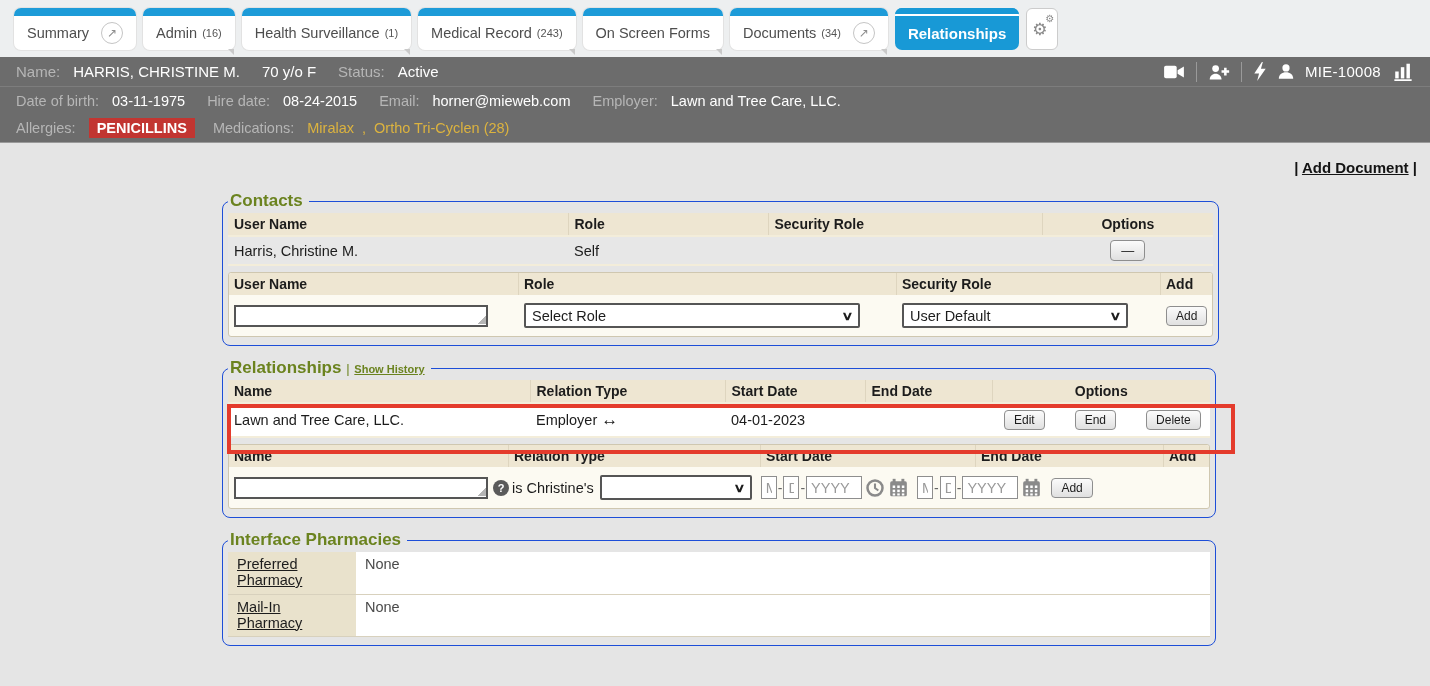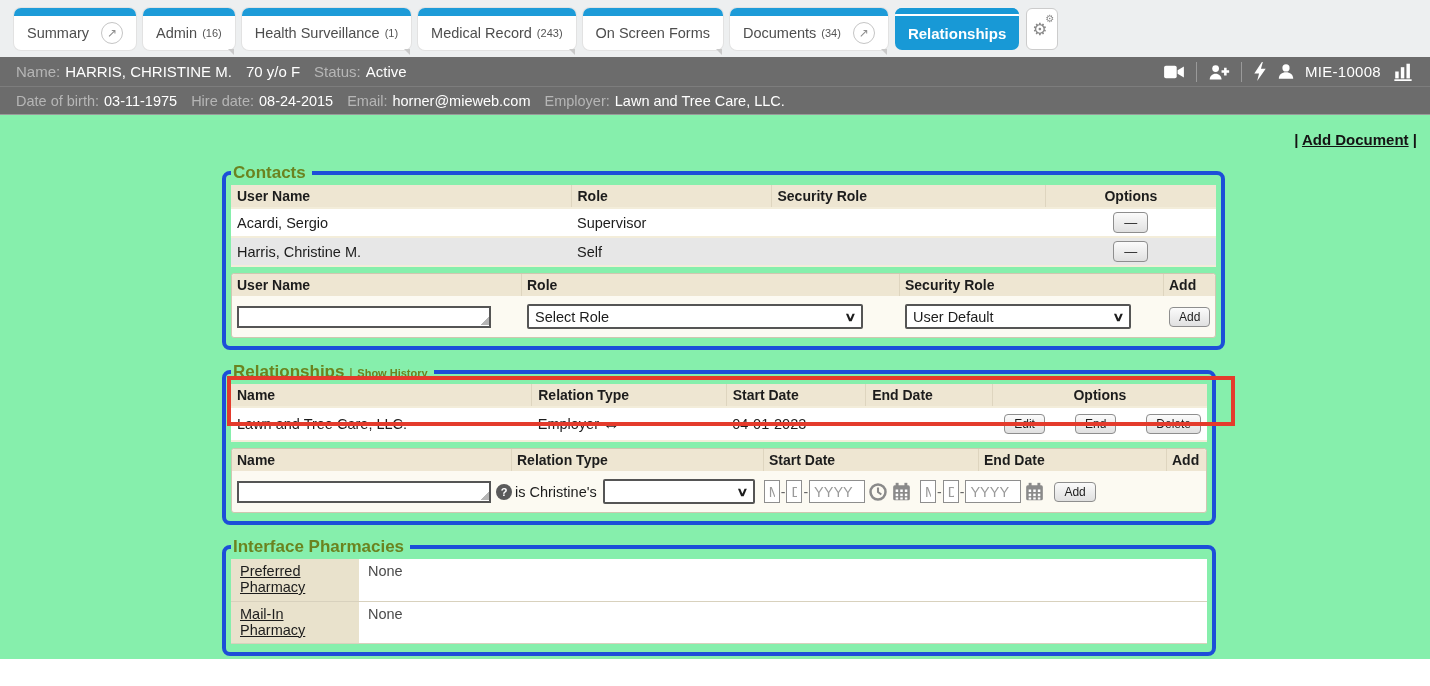--- a/index.html
+++ b/index.html
@@ -26,40 +26,40 @@
             color:#8e8e8e; font-size:12px; background:#fff; margin-left:7px; flex:none; }
   .tab.active { background:#1899d6; box-shadow:none; }
   .tab.active .strip { background:#1899d6; border-bottom:2px solid #fff; }
   .tab.active .tbody { color:#fff; font-weight:bold; font-size:15px; }
   .gearbtn { height:42px; width:32px; border:1px solid #ccc; border-radius:6px;
              background:#fff; position:relative; color:#8a8a8a; cursor:pointer; }
   .gear-main { position:absolute; left:5px; top:10px; font-size:17px; }
   .gear-small { position:absolute; right:3px; top:4px; font-size:10px; }
   
   .banner { background:#6c6c6c; color:#fff; border-bottom:1px solid #9a9a9a; }
-  .b-row { display:flex; align-items:center; padding:12px 16px; }
+  .b-row { display:flex; align-items:center; padding:12px 16px;gap:8px; }
   .b-row1 { height:29px; font-size:15px; }
   .b-row2 { height:28px; font-size:14.5px; border-top:1px solid #7d7d7d; }
   .b-row3 { height:28px; font-size:14.5px; }
   .lbl { color:#b6b6b6; margin-right:5px; }
   .gap14 { margin-left:14px; }
   .b-icons { margin-left:auto; display:flex; align-items:center; gap:11px; }
   .vdiv { width:1px; height:20px; background:#9a9a9a; }
   .bicon svg { display:block; }
   .pid { font-size:15px; letter-spacing:.3px; }
   .allergy { background:#c23531; color:#fff; font-weight:bold; padding:2px 8px;
              margin-right:10px; font-size:14.5px; }
   .meds { color:#dcb33f; }
   
-  .content { position:relative; background:#86efac; height:544px; }
+  .content { position:relative; background:#e5e5e5; height:544px; }
   .adddoc { position:absolute; top:16px; right:13px; font-size:15px;
             font-weight:bold; color:#141414; }
   .adddoc a { color:#141414; text-decoration:underline; cursor:pointer; }
   .wrap { padding-top:48px; margin-left:222px; width:994px; }
-  fieldset { border:4px solid #1d4ed8; border-radius:8px; margin:0 0 12px 0;
+  fieldset { border:1px solid #1d4ed8; border-radius:8px; margin:0 0 12px 0;
              padding:2px 5px 8px 5px; }
   legend { color:#6b831f; font-weight:bold; font-size:17px; padding:0 6px 0 2px; }
   .leg-pipe { font-weight:normal; font-size:13px; }
   .showhist { font-size:11px; color:#6b831f; text-decoration:underline;
               font-weight:bold; cursor:pointer; }
   table.datatable { width:100%; border-collapse:collapse; font-size:14.5px; color:#1c1c1c; }
   .datatable th { background:#eee6d2; text-align:left; padding:3px 6px;
                   border-right:1px solid #ded5bf; font-size:14px; }
   .datatable th:last-child { border-right:none; }
   .datatable th.cen { text-align:center; }
@@ -219,20 +219,28 @@
   <div class="b-row b-row2">
     <span class="lbl">Date of birth:</span>
     <span>03-11-1975</span>
     <span class="lbl gap14">Hire date:</span>
     <span>08-24-2015</span>
     <span class="lbl gap14">Email:</span>
     <span>horner@mieweb.com</span>
     <span class="lbl gap14">Employer:</span>
     <span>Lawn and Tree Care, LLC.</span>
   </div>
+  <div class="b-row b-row3">
+    <span class="lbl">Allergies:</span>
+    <span class="allergy">PENICILLINS</span>
+    <span class="lbl">Medications:</span>
+    <span class="meds">Miralax</span>
+      <span class="meds">,</span>
+    <span class="meds">Ortho Tri-Cyclen (28)</span>
+  </div>
 </div>
 
 <div class="content">
 
   <div class="adddoc"><span>| </span><a>Add Document</a><span> |</span></div>
 
   <div class="wrap">
 
     <fieldset>
       <legend>Contacts</legend>
@@ -242,26 +250,20 @@
             <col style="width:200px">
             <col style="width:274px">
             <col>
           </colgroup>
         <tbody>
             <tr>
           <th>User Name</th>
           <th>Role</th>
           <th>Security Role</th>
           <th class="cen">Options</th>
-        </tr>
-        <tr class="r0">
-          <td>Acardi, Sergio</td>
-          <td>Supervisor</td>
-          <td></td>
-          <td class="cen"><button class="btn minus">—</button></td>
         </tr>
         <tr class="r1">
           <td>Harris, Christine M.</td>
           <td>Self</td>
           <td></td>
           <td class="cen"><button class="btn minus">—</button></td>
         </tr>
       </tbody>
         </table>
       <div class="addbox">

